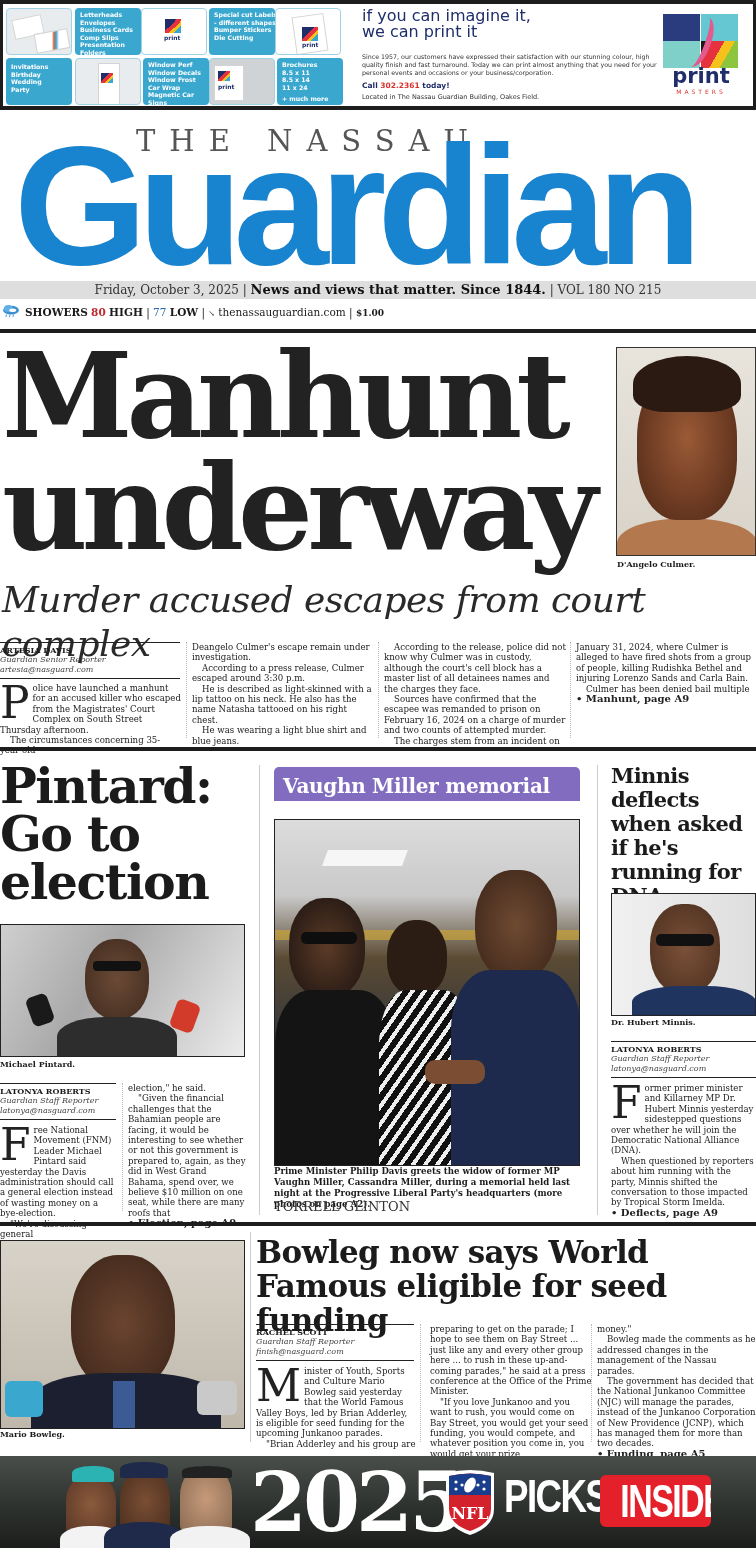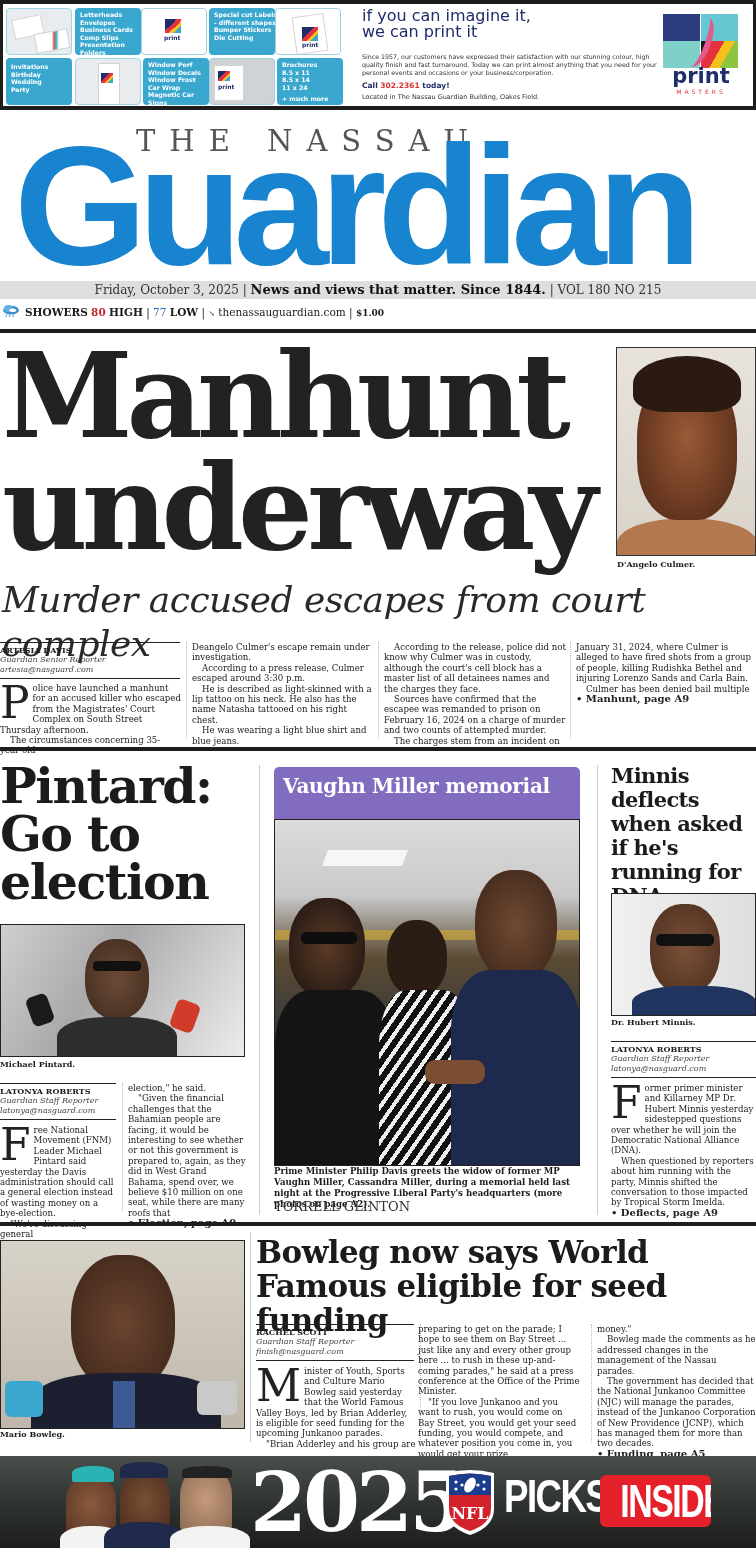--- a/index.html
+++ b/index.html
@@ -57,21 +57,21 @@
 .vsep{position:absolute;width:0;border-left:1px dotted #bbb}
 
 #rule2{left:0;top:747px;width:756px;height:4px;background:#1d1d1d}
 
 
 #pintard-h{left:0;top:762px;font-weight:bold;font-size:49px;line-height:48px;letter-spacing:-1.5px}
 #pintard-photo{left:0;top:924px;width:245px;height:133px;border:1px solid #222;background:linear-gradient(120deg,#cfcfcf,#a9a9a9 40%,#ececec);overflow:hidden}
 #pintard-cap{left:0;top:1059px;font-size:8px;font-weight:bold}
 
 
-#vm-banner{left:274px;top:767px;width:306px;height:52px;background:#826cc0;border-radius:5px 5px 0 0;color:#fff;font-weight:bold;font-size:20px;line-height:38px;padding-left:9px;letter-spacing:-0.3px}
+#vm-banner{left:274px;top:767px;width:306px;height:34px;background:#826cc0;border-radius:5px 5px 0 0;color:#fff;font-weight:bold;font-size:20px;line-height:38px;padding-left:9px;letter-spacing:-0.3px}
 #vm-photo{left:274px;top:819px;width:306px;height:347px;border:1px solid #222;overflow:hidden;background:linear-gradient(180deg,#dcdcdc 0%,#c9c9c9 22%,#5b4b33 40%,#3a3a3a 60%,#1c1c1c 100%)}
 #vm-cap{left:274px;top:1166px;width:310px;font-weight:bold;font-size:8.6px;line-height:11px}
 #vm-credit{left:274px;top:1199px;font-size:13px;color:#333}
 
 
 #minnis-h{left:611px;top:764px;width:150px;font-weight:bold;font-size:21px;line-height:24px;letter-spacing:-0.6px}
 #minnis-photo{left:611px;top:893px;width:145px;height:123px;border:1px solid #222;overflow:hidden;background:linear-gradient(90deg,#f1f1f1,#dedede)}
 #minnis-cap{left:611px;top:1017px;font-size:8px;font-weight:bold}
 
 #rule3{left:0;top:1222px;width:756px;height:4px;background:#1d1d1d}
@@ -313,21 +313,21 @@
 <div class="byline" style="left:256px;top:1324px;width:158px">
   <span class="nm">RACHEL SCOTT</span>
   <span class="rl">Guardian Staff Reporter</span>
   <span class="em">finish@nasguard.com</span>
 </div>
 <div class="col" style="left:256px;top:1366px;width:160px">
   <p class="noi"><span class="drop">M</span><span>inister of Youth, Sports and Culture Mario Bowleg said yesterday that the World Famous Valley Boys, led by Brian Adderley, is eligible for seed funding for the upcoming Junkanoo parades.</span></p>
   <p>"Brian Adderley and his group are</p>
 </div>
 <div class="vsep" style="left:420px;top:1324px;height:118px"></div>
-<div class="col" style="left:418px;top:1324px;width:162px">
+<div class="col" style="left:430px;top:1324px;width:162px">
   <p class="noi">preparing to get on the parade; I hope to see them on Bay Street ... just like any and every other group here ... to rush in these up-and-coming parades," he said at a press conference at the Office of the Prime Minister.</p>
   <p>"If you love Junkanoo and you want to rush, you would come on Bay Street, you would get your seed funding, you would compete, and whatever position you come in, you would get your prize</p>
 </div>
 <div class="vsep" style="left:591px;top:1324px;height:118px"></div>
 <div class="col" style="left:597px;top:1324px;width:159px">
   <p class="noi">money."</p>
   <p>Bowleg made the comments as he addressed changes in the management of the Nassau parades.</p>
   <p>The government has decided that the National Junkanoo Committee (NJC) will manage the parades, instead of the Junkanoo Corporation of New Providence (JCNP), which has managed them for more than two decades.</p>
   <span class="jump">• Funding, page A5</span>
 </div>

